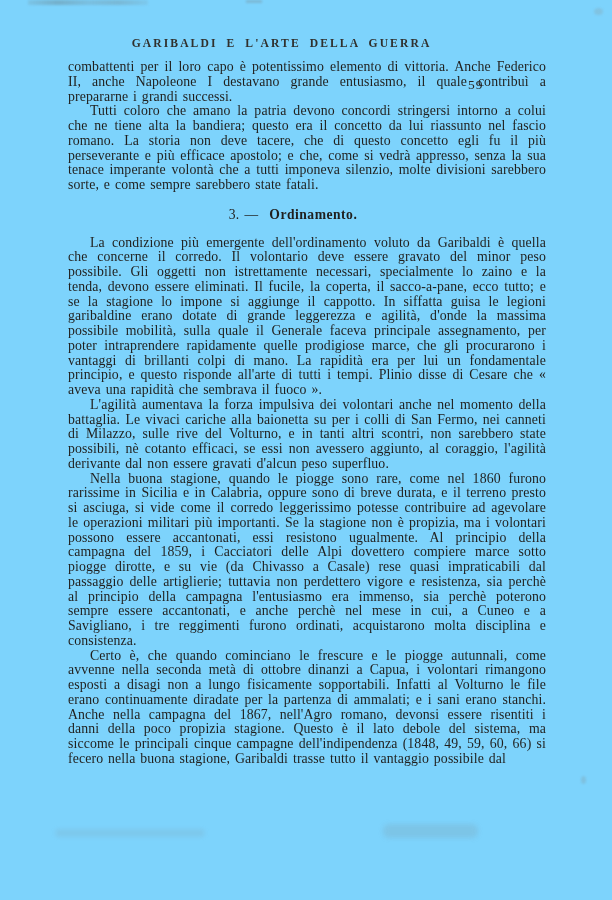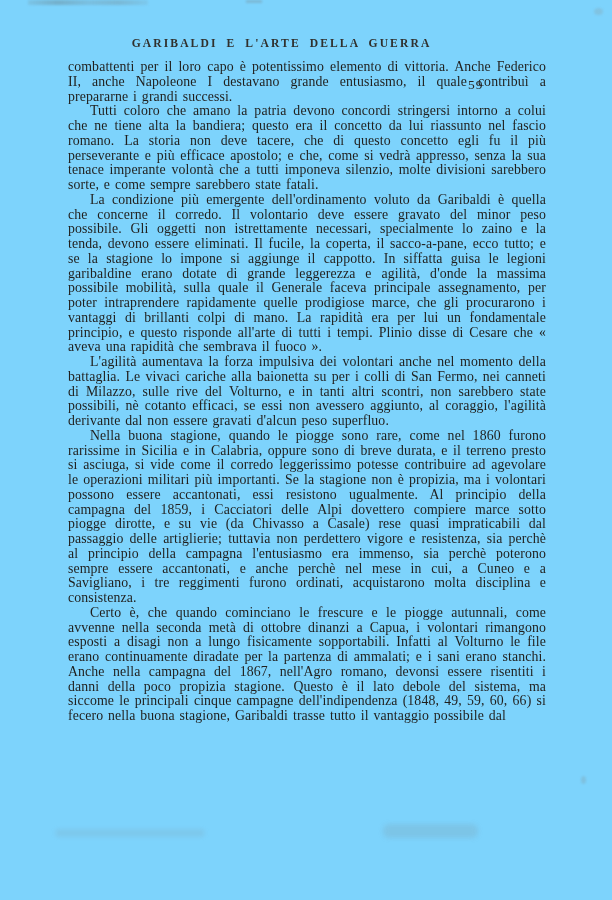--- a/index.html
+++ b/index.html
@@ -141,20 +141,24 @@
     <span>GARIBALDI E L'ARTE DELLA GUERRA</span>
   </div>
   <div class="page-number">59</div>
 
   <div class="text-block">
 
     <p class="no-indent">combattenti per il loro capo è potentissimo elemento di vittoria. Anche Federico II, anche Napoleone I destavano grande entusiasmo, il quale contribuì a prepararne i grandi successi.</p>
 
     <p>Tutti coloro che amano la patria devono concordi stringersi intorno a colui che ne tiene alta la bandiera; questo era il concetto da lui riassunto nel fascio romano. La storia non deve tacere, che di questo concetto egli fu il più perseverante e più efficace apostolo; e che, come si vedrà appresso, senza la sua tenace imperante volontà che a tutti imponeva silenzio, molte divisioni sarebbero sorte, e come sempre sarebbero state fatali.</p>
 
+    <div class="section-heading">
+      <span class="sec-num">3. —</span>
+      <span class="sec-title">Ordinamento.</span>
+    </div>
 
     <p>La condizione più emergente dell'ordinamento voluto da Garibaldi è quella che concerne il corredo. Il volontario deve essere gravato del minor peso possibile. Gli oggetti non istrettamente necessari, specialmente lo zaino e la tenda, devono essere eliminati. Il fucile, la coperta, il sacco-a-pane, ecco tutto; e se la stagione lo impone si aggiunge il cappotto. In siffatta guisa le legioni garibaldine erano dotate di grande leggerezza e agilità, d'onde la massima possibile mobilità, sulla quale il Generale faceva principale assegnamento, per poter intraprendere rapidamente quelle prodigiose marce, che gli procurarono i vantaggi di brillanti colpi di mano. La rapidità era per lui un fondamentale principio, e questo risponde all'arte di tutti i tempi. Plinio disse di Cesare che « aveva una rapidità che sembrava il fuoco ».</p>
 
     <p>L'agilità aumentava la forza impulsiva dei volontari anche nel momento della battaglia. Le vivaci cariche alla baionetta su per i colli di San Fermo, nei canneti di Milazzo, sulle rive del Volturno, e in tanti altri scontri, non sarebbero state possibili, nè cotanto efficaci, se essi non avessero aggiunto, al coraggio, l'agilità derivante dal non essere gravati d'alcun peso superfluo.</p>
 
     <p>Nella buona stagione, quando le piogge sono rare, come nel 1860 furono rarissime in Sicilia e in Calabria, oppure sono di breve durata, e il terreno presto si asciuga, si vide come il corredo leggerissimo potesse contribuire ad agevolare le operazioni militari più importanti. Se la stagione non è propizia, ma i volontari possono essere accantonati, essi resistono ugualmente. Al principio della campagna del 1859, i Cacciatori delle Alpi dovettero compiere marce sotto piogge dirotte, e su vie (da Chivasso a Casale) rese quasi impraticabili dal passaggio delle artiglierie; tuttavia non perdettero vigore e resistenza, sia perchè al principio della campagna l'entusiasmo era immenso, sia perchè poterono sempre essere accantonati, e anche perchè nel mese in cui, a Cuneo e a Savigliano, i tre reggimenti furono ordinati, acquistarono molta disciplina e consistenza.</p>
 
     <p>Certo è, che quando cominciano le frescure e le piogge autunnali, come avvenne nella seconda metà di ottobre dinanzi a Capua, i volontari rimangono esposti a disagi non a lungo fisicamente sopportabili. Infatti al Volturno le file erano continuamente diradate per la partenza di ammalati; e i sani erano stanchi. Anche nella campagna del 1867, nell'Agro romano, devonsi essere risentiti i danni della poco propizia stagione. Questo è il lato debole del sistema, ma siccome le principali cinque campagne dell'indipendenza (1848, 49, 59, 60, 66) si fecero nella buona stagione, Garibaldi trasse tutto il vantaggio possibile dal</p>
 
   </div>

